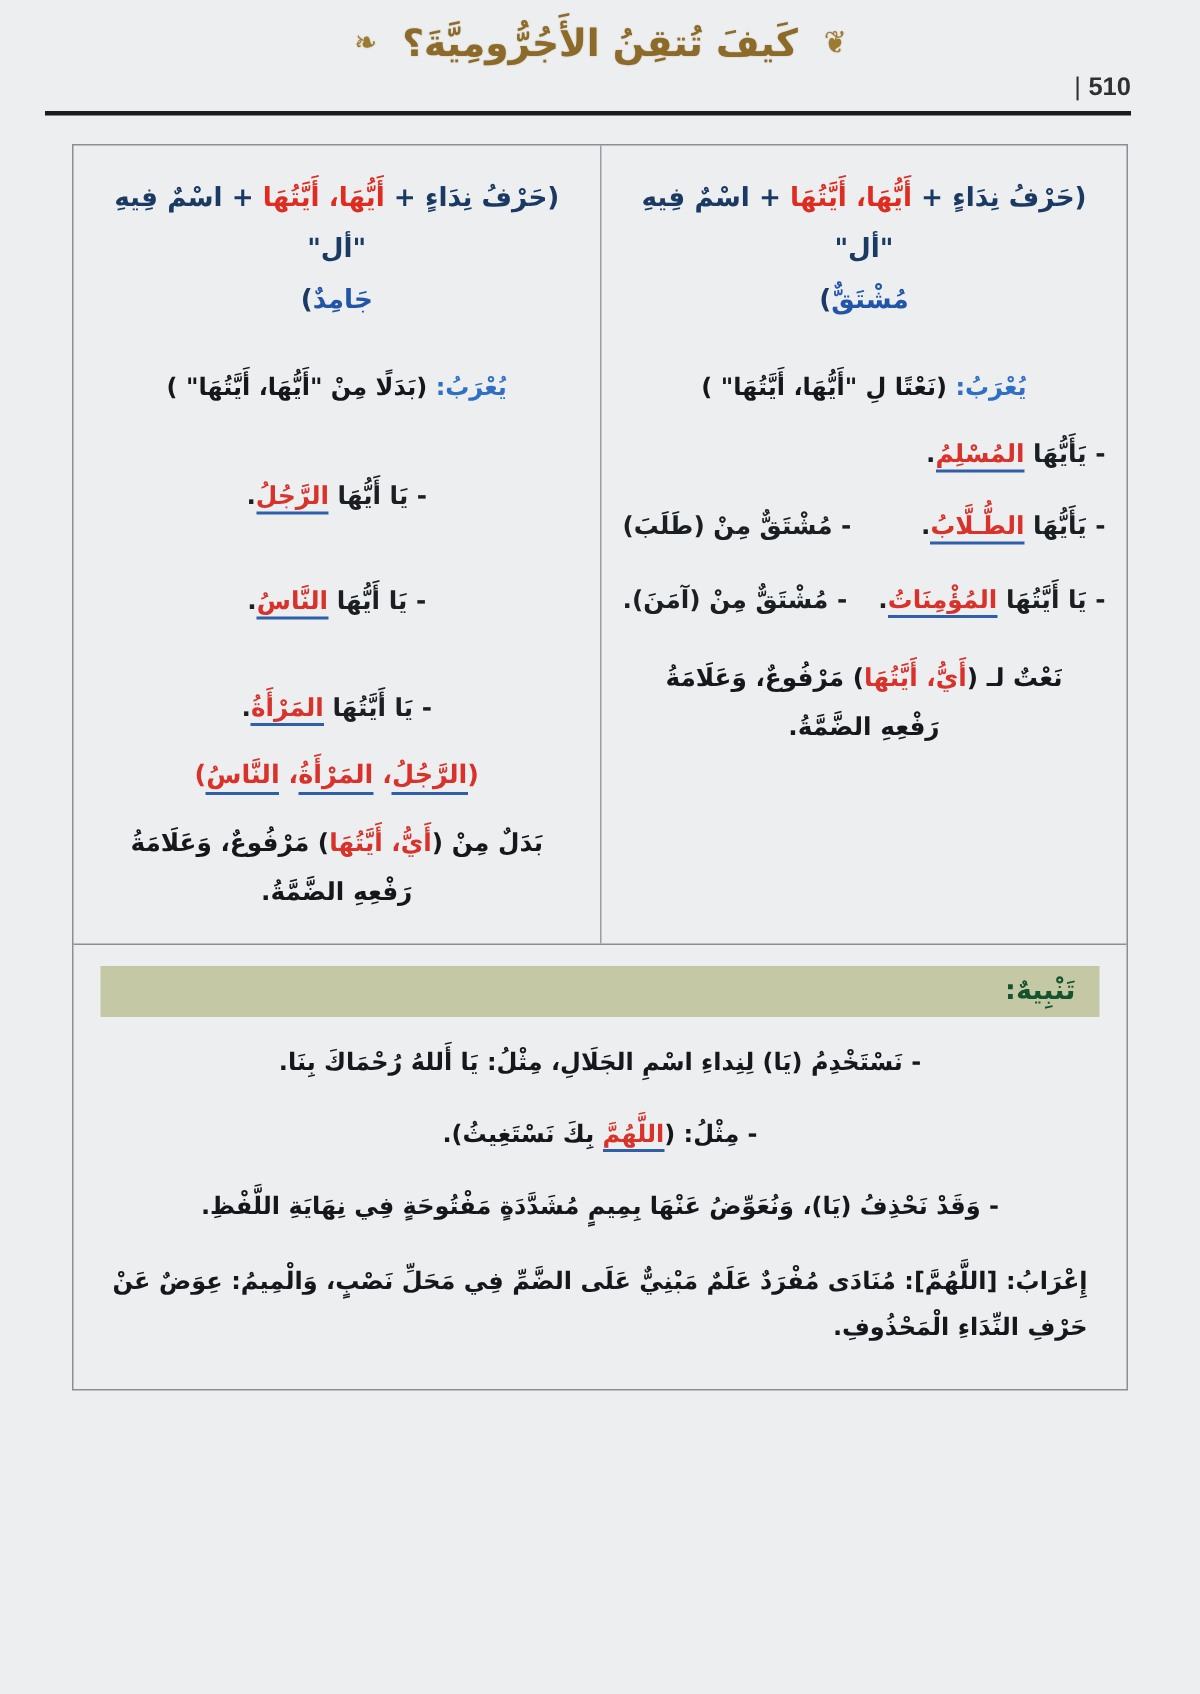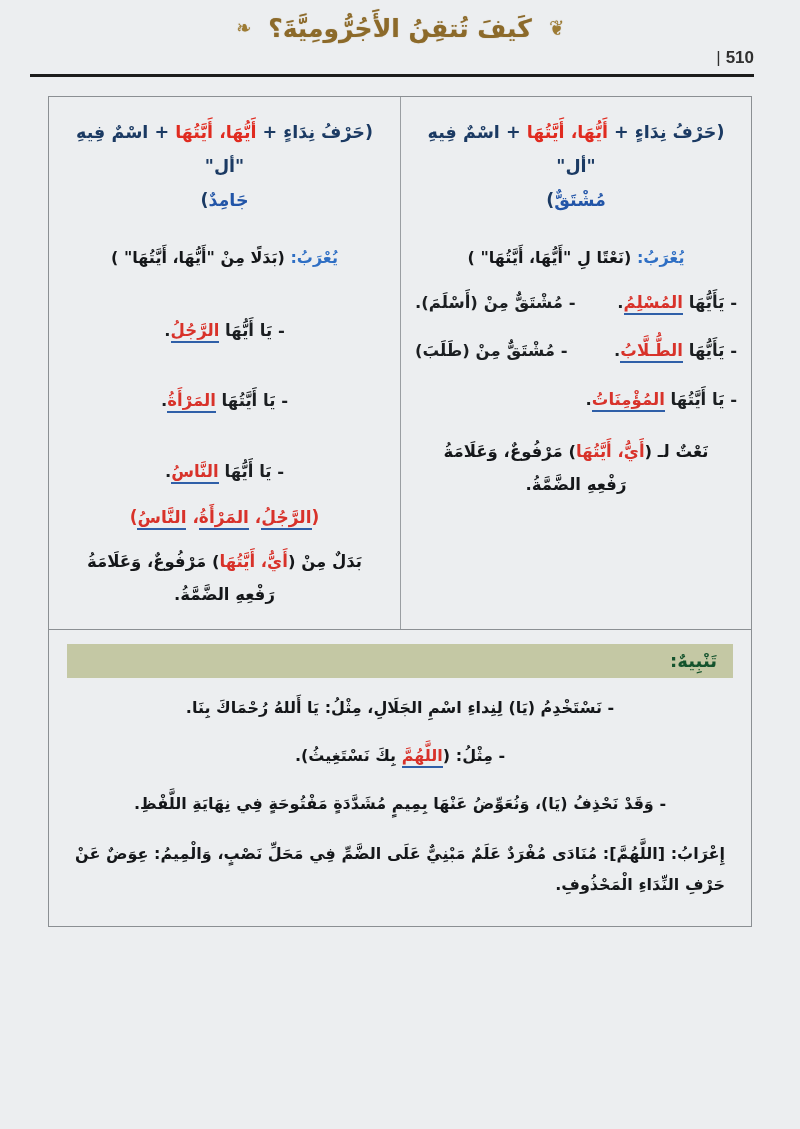--- a/index.html
+++ b/index.html
@@ -259,28 +259,28 @@
       </div>
 
       <div class="sub-head">
         <span class="label">يُعْرَبُ:</span>
         <span>(نَعْتًا لِ "أَيُّهَا، أَيَّتُهَا" )</span>
       </div>
 
       <div class="examples">
         <div class="ex-row">
           <span class="ex-main"><span class="plain">- يَأَيُّهَا </span><span class="uline">المُسْلِمُ</span><span class="plain">.</span></span>
-          <span class="ex-note">- مُشْتَقٌّ مِنْ (أَسْلَمَ).</span>
         </div>
         <div class="ex-row">
           <span class="ex-main"><span class="plain">- يَأَيُّهَا </span><span class="uline">الطُّـلَّابُ</span><span class="plain">.</span></span>
           <span class="ex-note">- مُشْتَقٌّ مِنْ (طَلَبَ)</span>
         </div>
         <div class="ex-row">
           <span class="ex-main"><span class="plain">- يَا أَيَّتُهَا </span><span class="uline">المُؤْمِنَاتُ</span><span class="plain">.</span></span>
+          <span class="ex-note">- مُشْتَقٌّ مِنْ (آمَنَ).</span>
         </div>
       </div>
 
 
       <div class="rule-text">
         <span>نَعْتٌ لـ (</span><span class="red">أَيُّ، أَيَّتُهَا</span><span>) مَرْفُوعٌ، وَعَلَامَةُ</span><br>
         <span>رَفْعِهِ الضَّمَّةُ.</span>
       </div>
     </div>
 
@@ -293,24 +293,24 @@
       <div class="sub-head">
         <span class="label">يُعْرَبُ:</span>
         <span>(بَدَلًا مِنْ "أَيُّهَا، أَيَّتُهَا" )</span>
       </div>
 
       <div class="examples">
         <div class="ex-row single">
           <span class="ex-main"><span class="plain">- يَا أَيُّهَا </span><span class="uline">الرَّجُلُ</span><span class="plain">.</span></span>
         </div>
         <div class="ex-row single">
+          <span class="ex-main"><span class="plain">- يَا أَيُّهَا </span><span class="uline">النَّاسُ</span><span class="plain">.</span></span>
+        </div>
+        <div class="ex-row single">
           <span class="ex-main"><span class="plain">- يَا أَيَّتُهَا </span><span class="uline">المَرْأَةُ</span><span class="plain">.</span></span>
-        </div>
-        <div class="ex-row single">
-          <span class="ex-main"><span class="plain">- يَا أَيُّهَا </span><span class="uline">النَّاسُ</span><span class="plain">.</span></span>
         </div>
       </div>
 
       <div class="summary-line"><span class="paren">(</span><span class="uline">الرَّجُلُ</span><span>، </span><span class="uline">المَرْأَةُ</span><span>، </span><span class="uline">النَّاسُ</span><span class="paren">)</span></div>
 
       <div class="rule-text">
         <span>بَدَلٌ مِنْ (</span><span class="red">أَيُّ، أَيَّتُهَا</span><span>) مَرْفُوعٌ، وَعَلَامَةُ</span><br>
         <span>رَفْعِهِ الضَّمَّةُ.</span>
       </div>
     </div>

